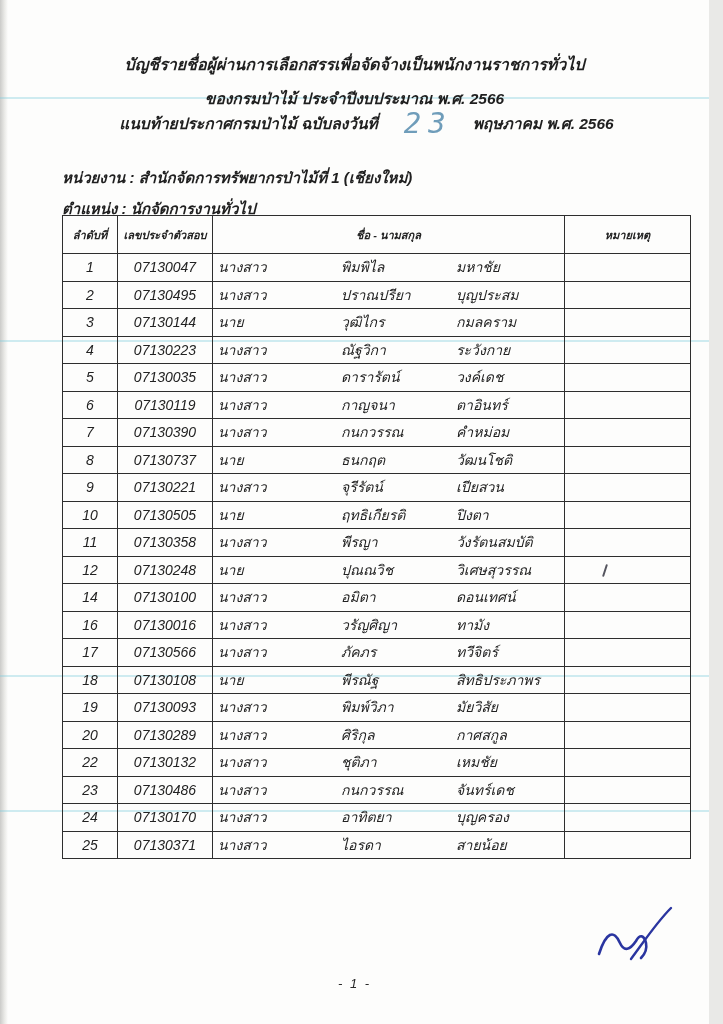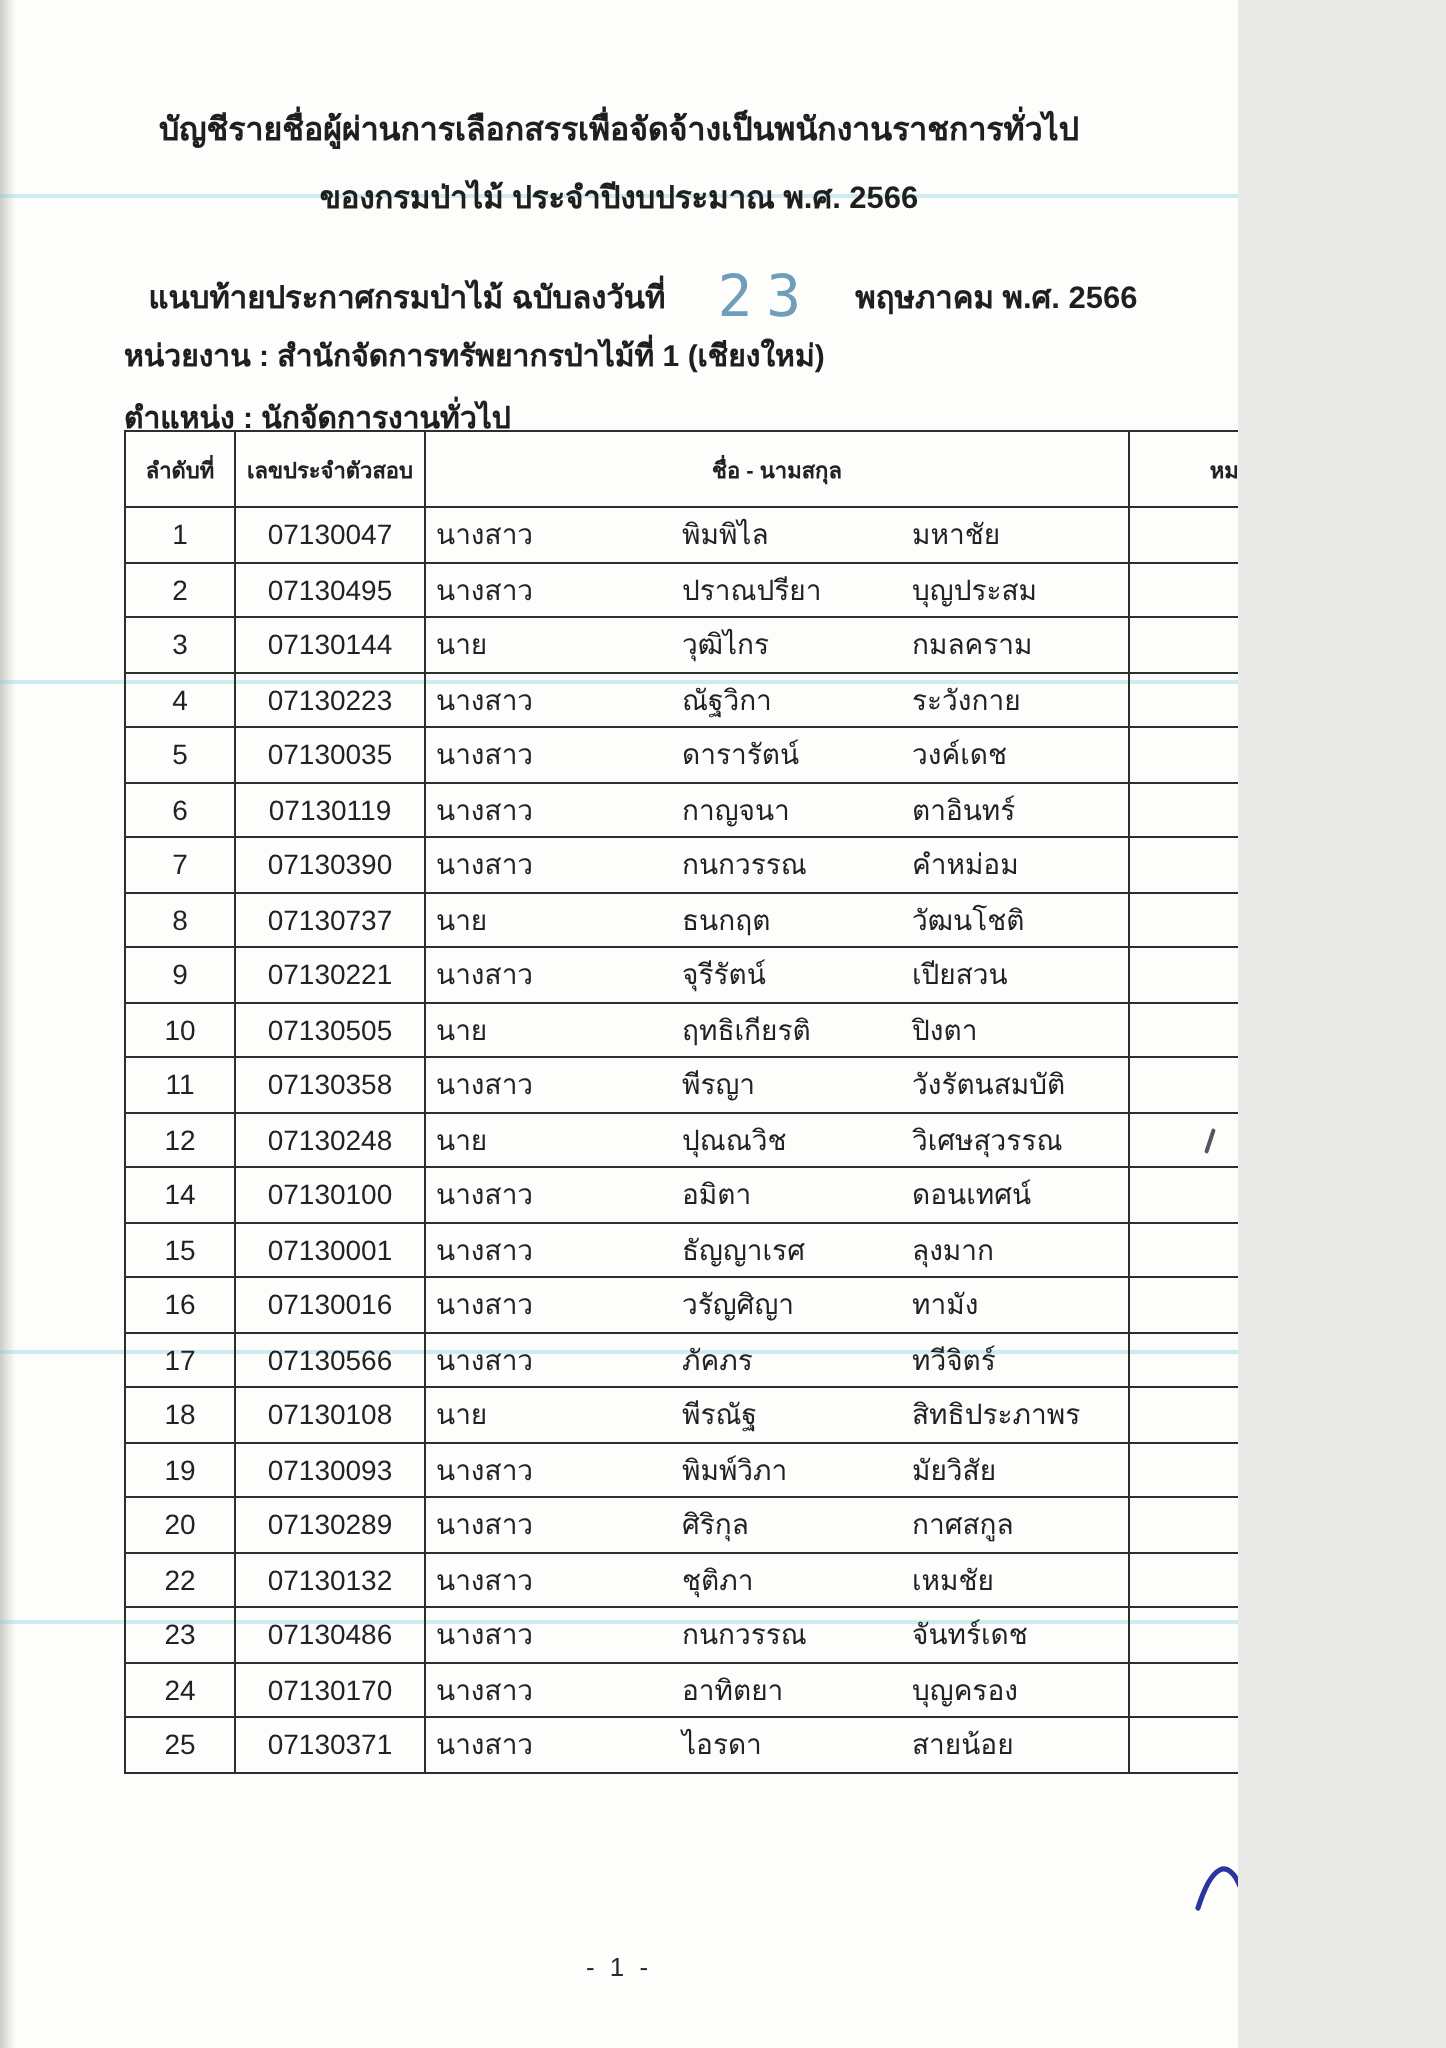--- a/index.html
+++ b/index.html
@@ -3,36 +3,36 @@
 <meta charset="utf-8">
 <style>
   html,body{margin:0;padding:0;}
   body{
     width:723px;height:1024px;
     background:#e9e9e7;
     font-family:"Liberation Sans","DejaVu Sans",sans-serif;
     -webkit-font-smoothing:antialiased;
   }
   .page{
-    position:relative;width:619px;height:1024px;overflow:hidden;
-    background:#fdfdfc;color:#1f1f1f;
+    position:relative;width:709px;height:1024px;overflow:hidden;
+    background:#fdfdfc;color:#1f1f1f;font-style:italic;
   }
   .scan-edge{
     position:absolute;left:0;top:0;bottom:0;width:8px;
     background:linear-gradient(90deg,#cbcbc9 0%,#e9e9e6 55%,#fdfdfc 100%);
   }
   .scan-line{
     position:absolute;left:0;right:0;height:2px;
     background:rgba(130,205,222,.38);
     pointer-events:none;
   }
   .hline{position:absolute;left:0;right:0;text-align:center;font-weight:bold;}
   .hline1{top:52px;font-size:16px;}
   .hline2{top:86px;font-size:15.5px;}
-  .hline3{top:131px;font-size:15.5px;padding-left:24px;}
+  .hline3{top:106px;font-size:15.5px;padding-left:24px;}
   .stamp{
     display:inline-block;
     font-family:"DejaVu Sans Mono","DejaVu Sans",monospace;
     font-size:29px;font-weight:400;
     letter-spacing:7px;
     color:#6f9dba;
     margin:0 20px 0 26px;
     vertical-align:-4px;
   }
   .info-line{position:absolute;left:62px;font-size:15px;font-weight:bold;}
@@ -255,32 +255,20 @@
           <td class="cell-name">
             <div class="name-wrap">
               <span class="t-title">นางสาว</span>
               <span class="t-first">อมิตา</span>
               <span class="t-last">ดอนเทศน์</span>
             </div>
           </td>
           <td class="cell-remark"></td>
         </tr>
         <tr>
-          <td class="cell-no">15</td>
-          <td class="cell-id">07130001</td>
-          <td class="cell-name">
-            <div class="name-wrap">
-              <span class="t-title">นางสาว</span>
-              <span class="t-first">ธัญญาเรศ</span>
-              <span class="t-last">ลุงมาก</span>
-            </div>
-          </td>
-          <td class="cell-remark"></td>
-        </tr>
-        <tr>
           <td class="cell-no">16</td>
           <td class="cell-id">07130016</td>
           <td class="cell-name">
             <div class="name-wrap">
               <span class="t-title">นางสาว</span>
               <span class="t-first">วรัญศิญา</span>
               <span class="t-last">ทามัง</span>
             </div>
           </td>
           <td class="cell-remark"></td>

